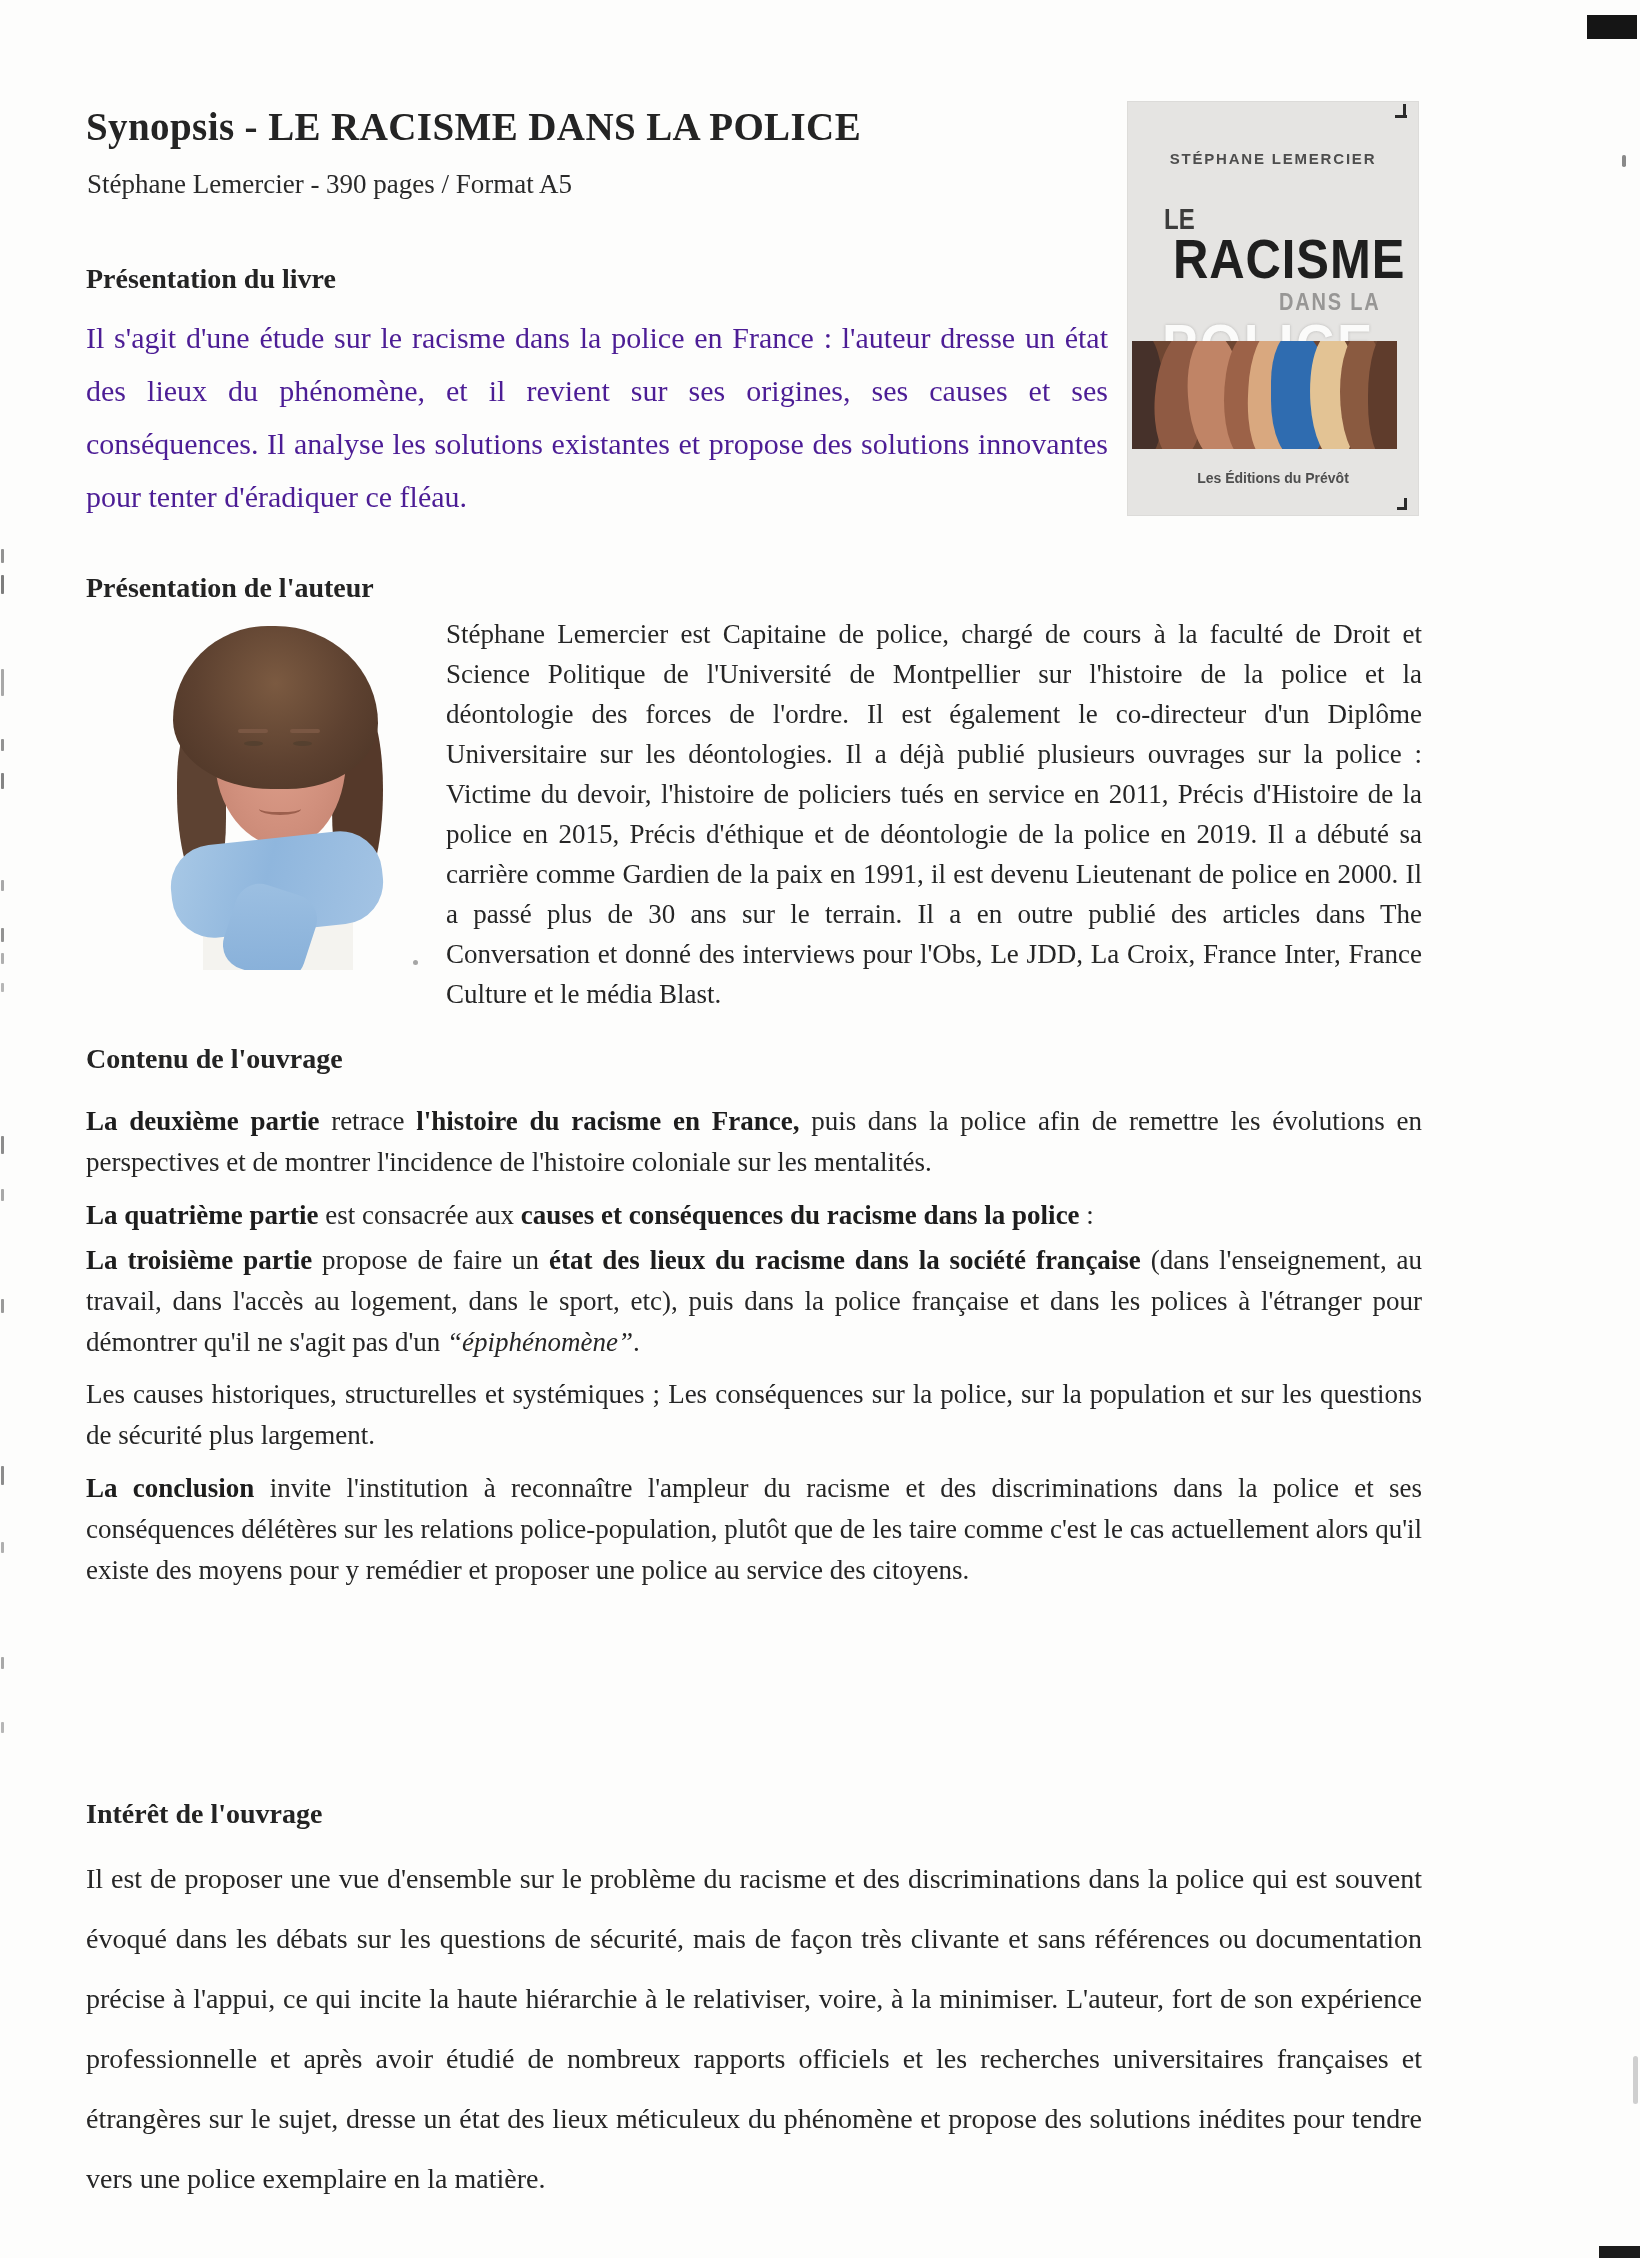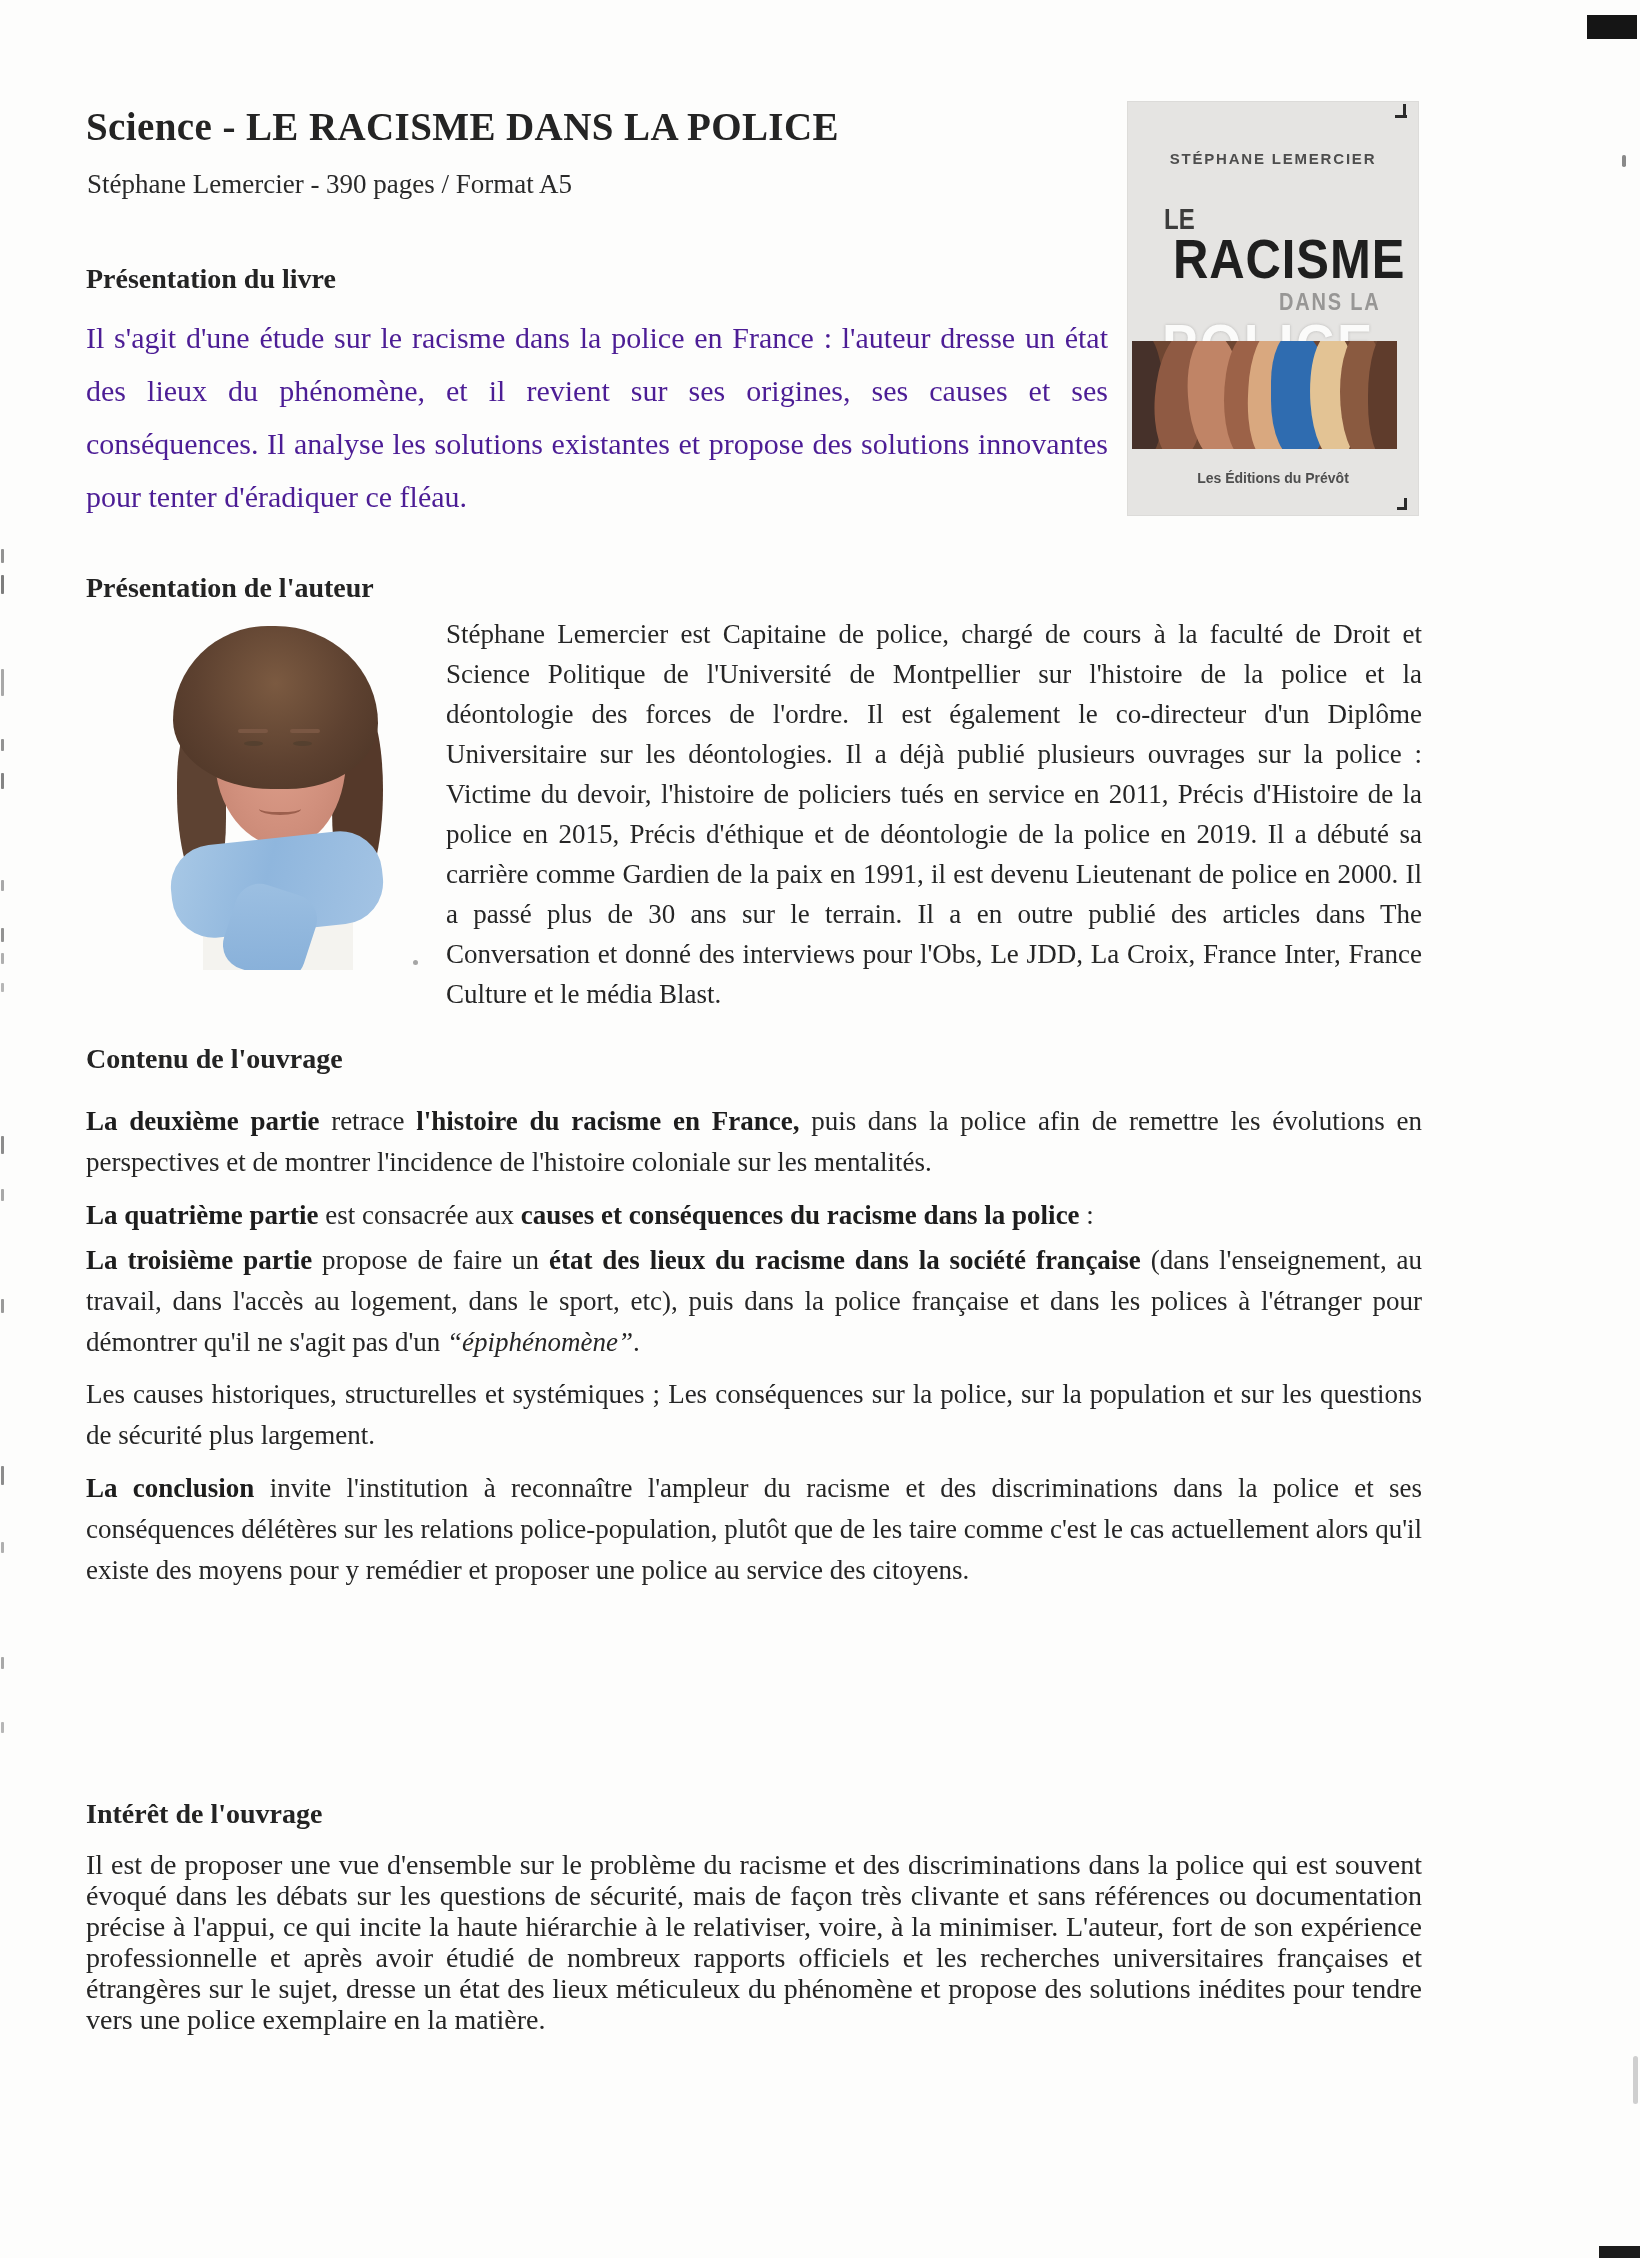--- a/index.html
+++ b/index.html
@@ -42,21 +42,21 @@
   }
   .cpara{
     margin:0 0 11.5px 0;
     font-size:27px;line-height:41px;text-align:justify;color:#262626;
   }
   .cpara.tight{margin-bottom:4.4px;}
   .cpara b{font-weight:bold;color:#1d1d1d;}
   .cpara i{font-style:italic;}
   .p-interet{
     position:absolute;left:86px;top:1849px;width:1336px;
-    font-size:28px;line-height:31px;text-align:justify;color:#262626;
+    font-size:28px;line-height:60px;text-align:justify;color:#262626;
   }
   
   .cover{
     position:absolute;left:1127px;top:101px;width:292px;height:415px;
     background:#e5e4e2;
     box-shadow:0 0 0 0.9px #dcdbd9 inset;
   }
   .cover-author{
     position:absolute;top:49px;left:0;width:100%;
     text-align:center;
@@ -147,21 +147,21 @@
   
   .artifact{position:absolute;}
   .tick{position:absolute;left:0.9px;width:3.5px;background:#6f6f6f;opacity:.75;border-radius:0.9px;}
   .cmark{position:absolute;background:#2b2b2b;}
 </style>
 </head>
 <body>
 
 <div class="page">
 
-  <div class="doc-title">Science - LE RACISME DANS LA POLICE</div>
+  <div class="doc-title">Synopsis - LE RACISME DANS LA POLICE</div>
   <div class="doc-subtitle">Stéphane Lemercier - 390 pages / Format A5</div>
 
   <div class="cover">
     <div class="cover-author">STÉPHANE LEMERCIER</div>
     <div class="cover-le">LE</div>
     <div class="cover-racisme">RACISME</div>
     <div class="cover-dansla">DANS LA</div>
     <div class="cover-police">POLICE</div>
     <div class="cover-strip">
       <div class="blob" style="left:-10.6px;width:42px;background:#46312a;border-radius:45% 55% 50% 50%;"></div>

